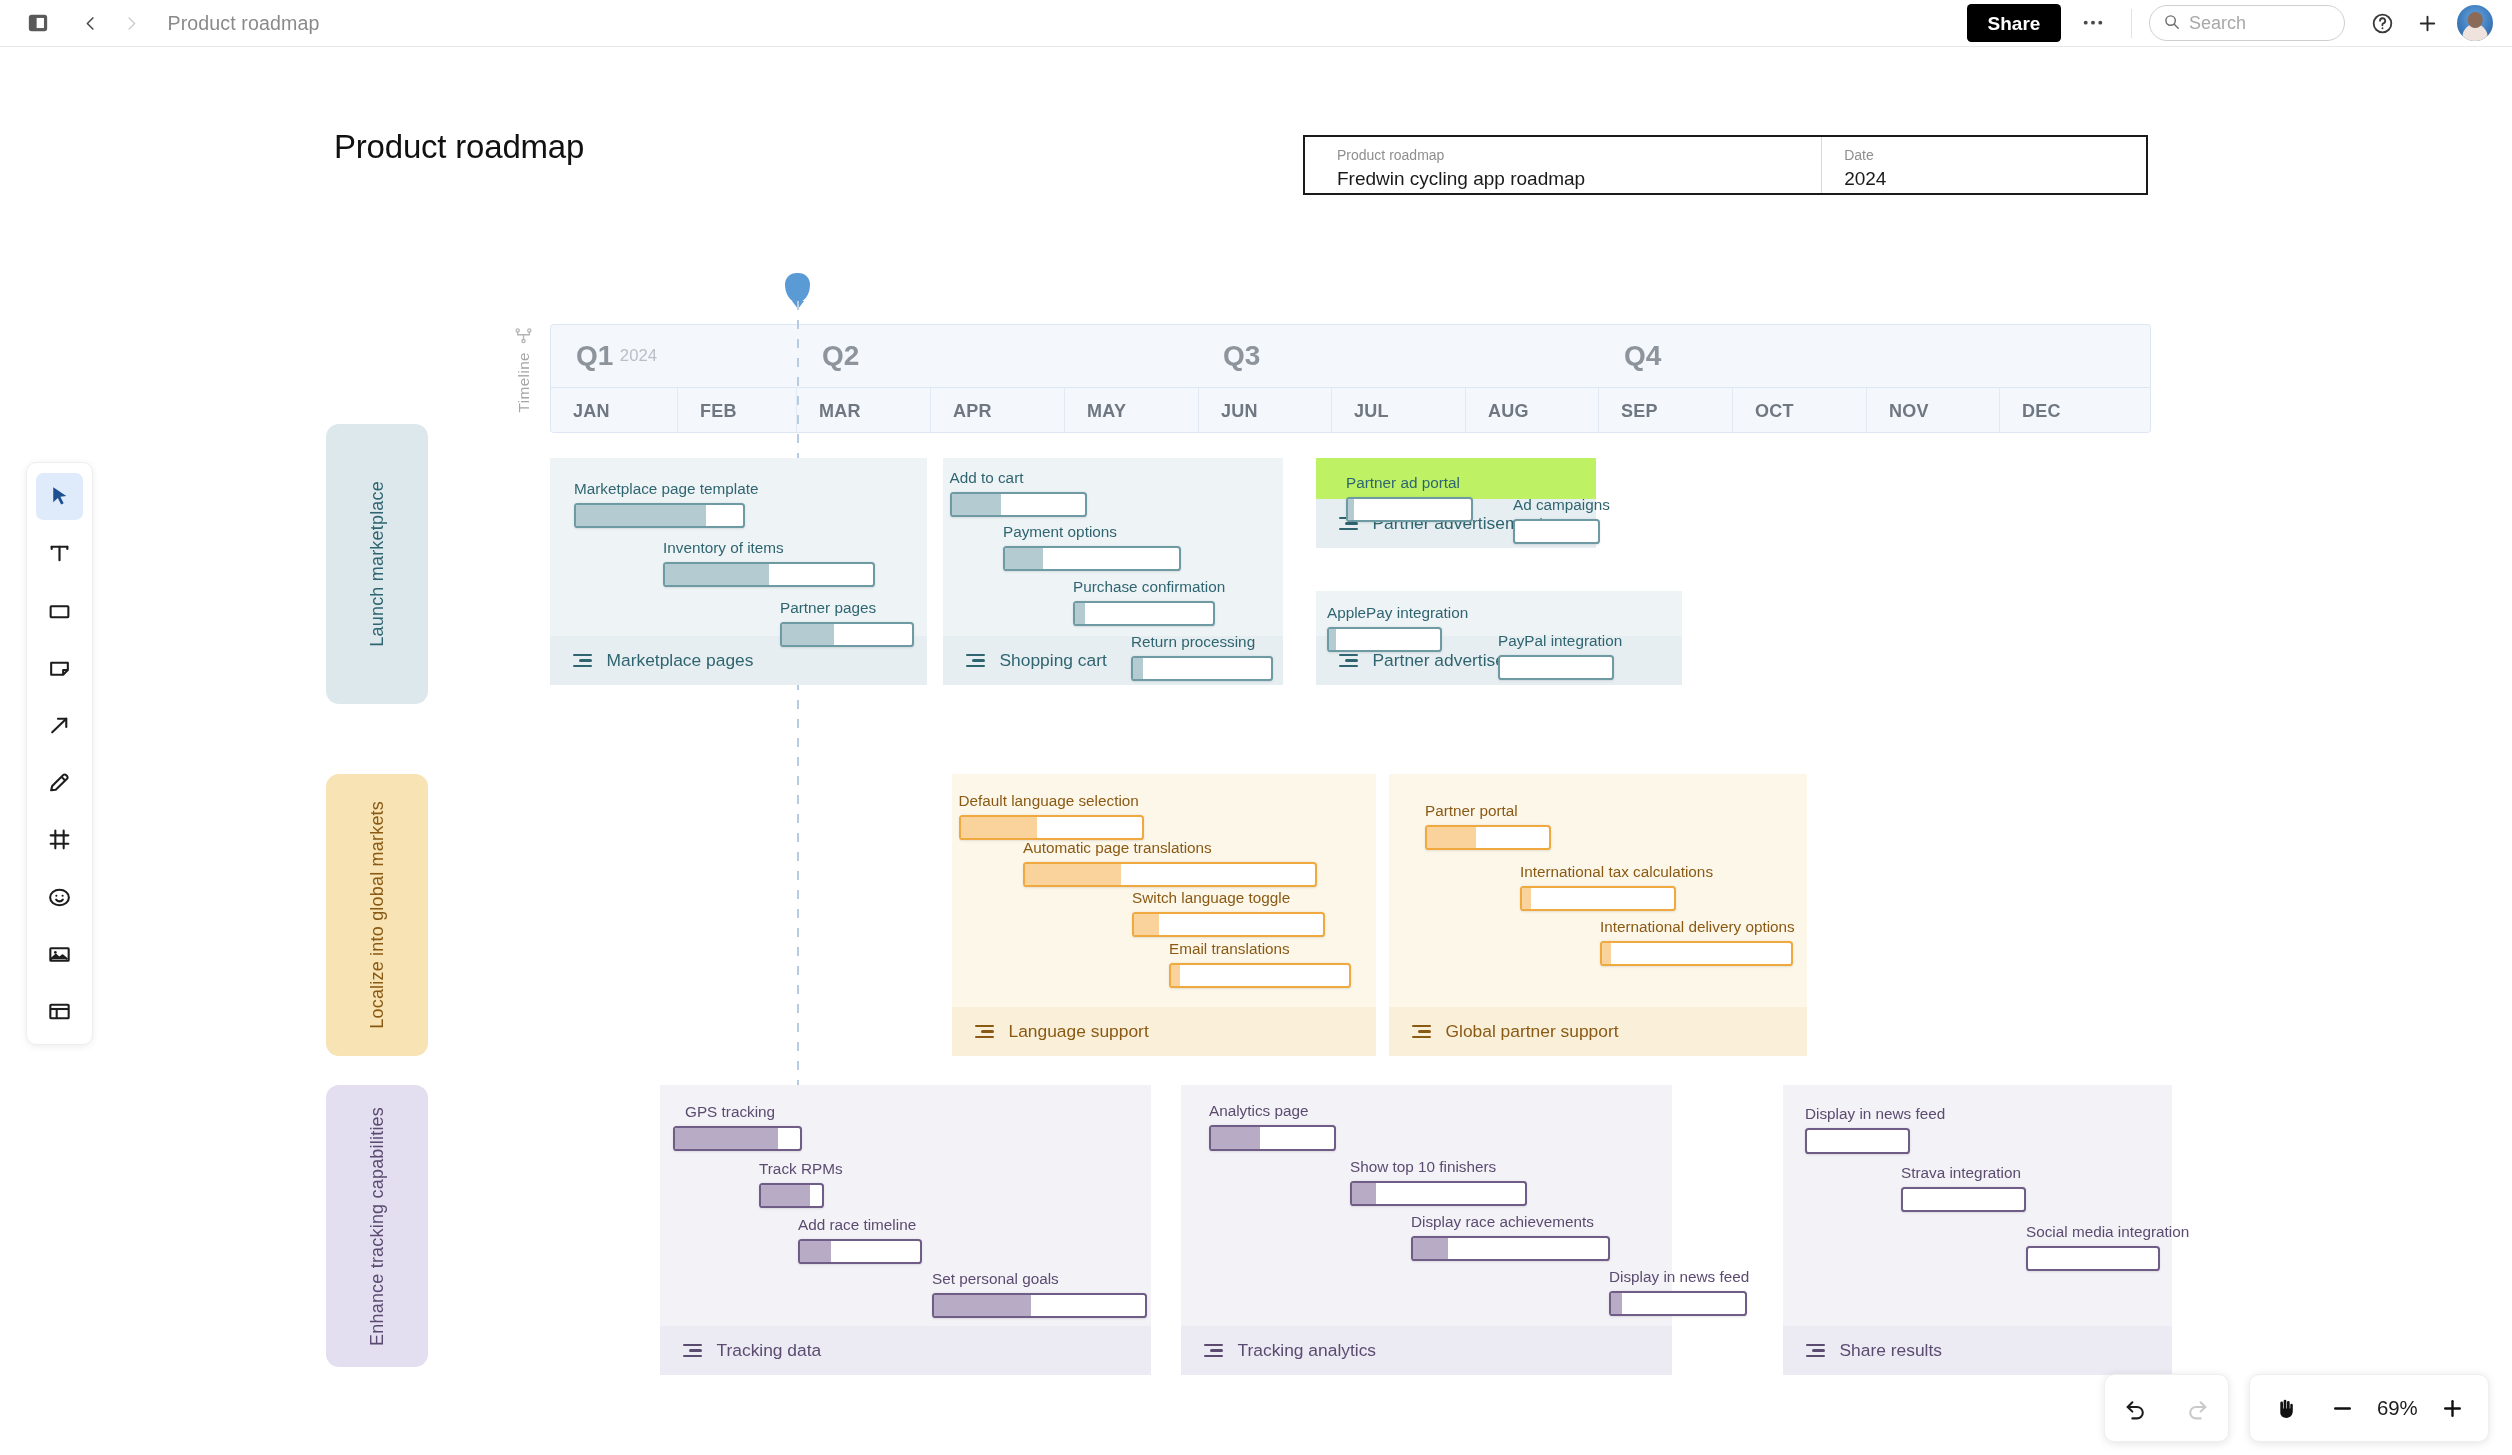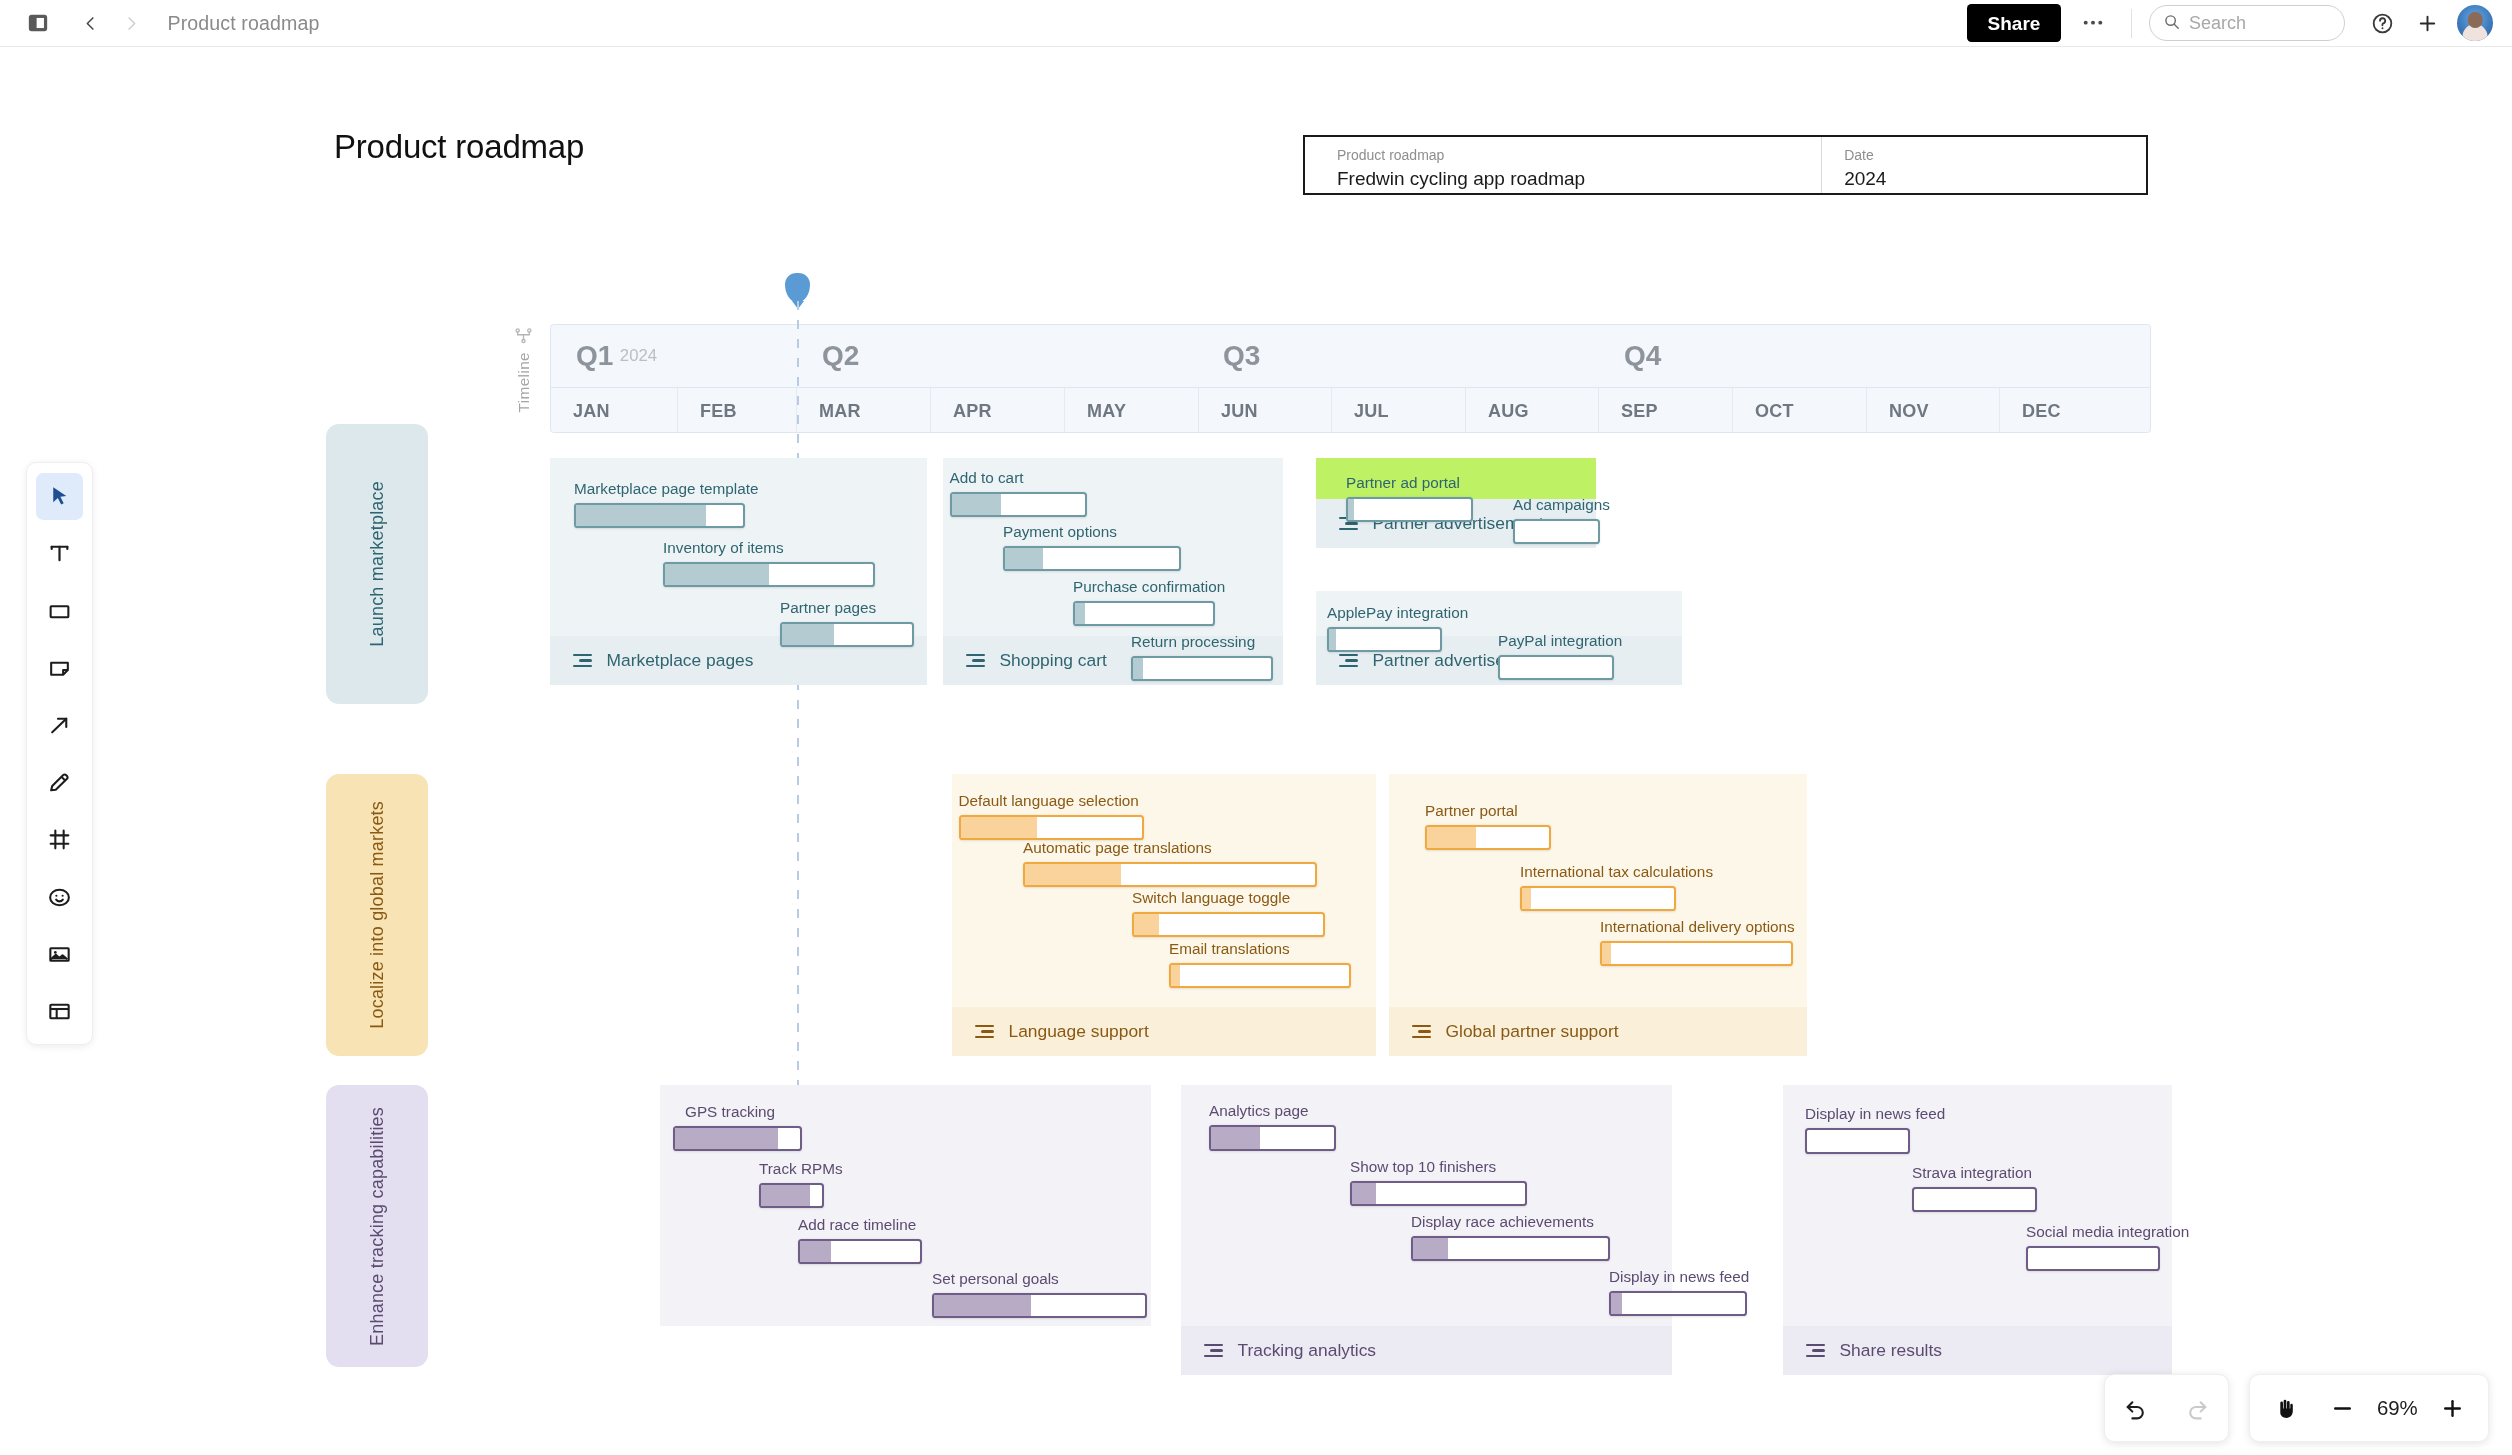--- a/index.html
+++ b/index.html
@@ -606,20 +606,28 @@
               <div class="feat-fill" style="width: 26%; background: rgb(183, 171, 198);"></div>
             </div>
           </div>
           <div class="feat" style="left: 272px; top: 185px;">
             <div class="feat-name" style="color: rgb(91, 75, 113);">Set personal goals</div>
             <div class="feat-bar" style="width: 215px; border-color: rgb(111, 93, 135);">
               <div class="feat-fill" style="width: 46%; background: rgb(183, 171, 198);"></div>
             </div>
           </div>
         </div>
+        <div class="epic-footer" style="background: rgb(236, 234, 242); color: rgb(91, 75, 113);">
+          <span class="hamb">
+            <i style="background:#5b4b71"></i>
+            <i style="background:#5b4b71"></i>
+            <i style="background:#5b4b71"></i>
+          </span>
+          <span>Tracking data</span>
+        </div>
       </div>
       <div class="epic" style="left: 1181px; top: 1038px; width: 491px; height: 291px;">
         <div class="epic-body" style="height: 241px; background: rgb(243, 242, 246);">
           <div class="feat" style="left: 28px; top: 17.4px;">
             <div class="feat-name" style="color: rgb(91, 75, 113);">Analytics page</div>
             <div class="feat-bar" style="width: 127px; border-color: rgb(111, 93, 135);">
               <div class="feat-fill" style="width: 40%; background: rgb(183, 171, 198);"></div>
             </div>
           </div>
           <div class="feat" style="left: 169px; top: 73px;">
@@ -651,21 +659,21 @@
         </div>
       </div>
       <div class="epic" style="left: 1783px; top: 1038px; width: 389px; height: 291px;">
         <div class="epic-body" style="height: 241px; background: rgb(243, 242, 246);">
           <div class="feat" style="left: 22px; top: 20.4px;">
             <div class="feat-name" style="color: rgb(91, 75, 113);">Display in news feed</div>
             <div class="feat-bar" style="width: 105px; border-color: rgb(111, 93, 135);">
               <div class="feat-fill" style="width: 0%; background: rgb(183, 171, 198);"></div>
             </div>
           </div>
-          <div class="feat" style="left: 129px; top: 79px;">
+          <div class="feat" style="left: 118px; top: 79px;">
             <div class="feat-name" style="color: rgb(91, 75, 113);">Strava integration</div>
             <div class="feat-bar" style="width: 125px; border-color: rgb(111, 93, 135);">
               <div class="feat-fill" style="width: 0%; background: rgb(183, 171, 198);"></div>
             </div>
           </div>
           <div class="feat" style="left: 243px; top: 138px;">
             <div class="feat-name" style="color: rgb(91, 75, 113);">Social media integration</div>
             <div class="feat-bar" style="width: 134px; border-color: rgb(111, 93, 135);">
               <div class="feat-fill" style="width: 0%; background: rgb(183, 171, 198);"></div>
             </div>

